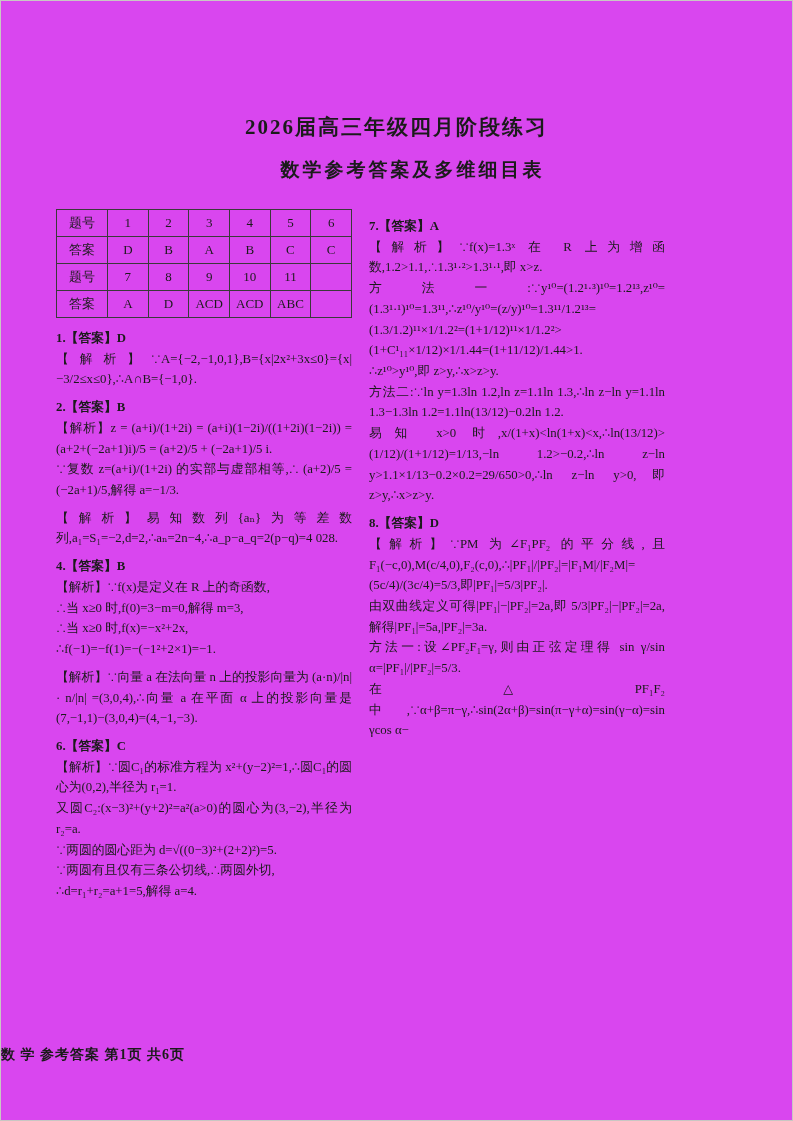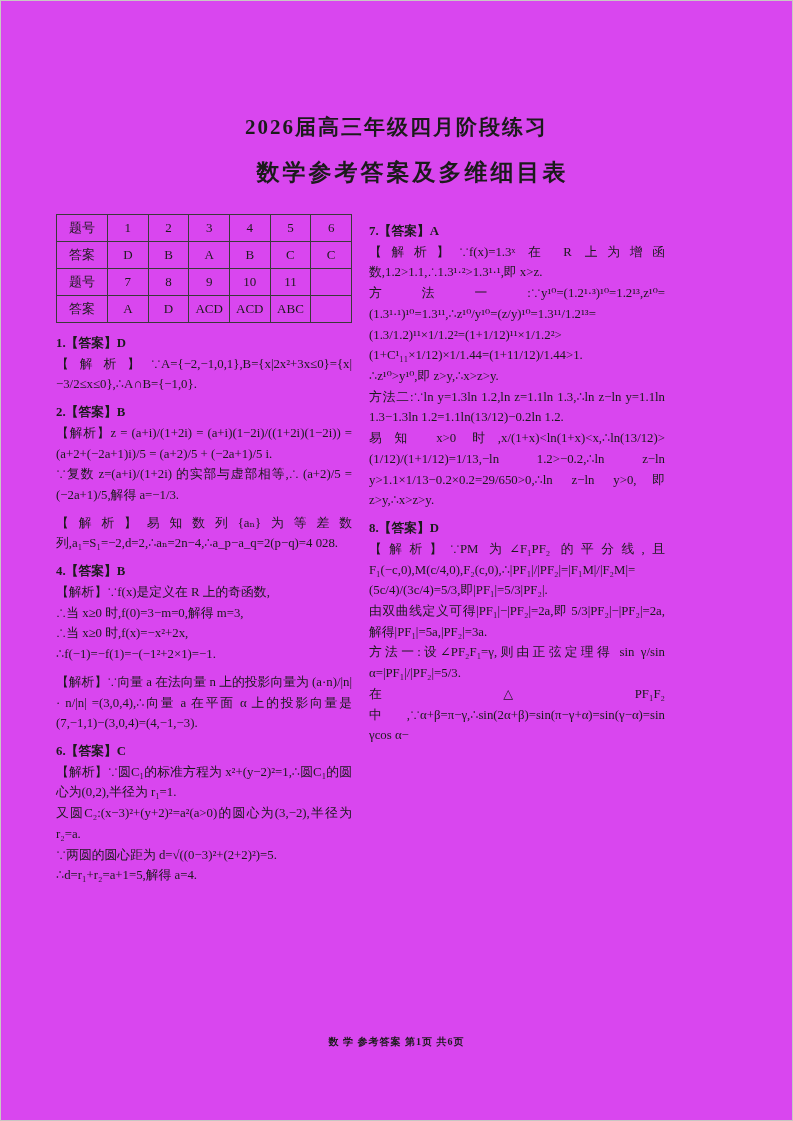--- a/index.html
+++ b/index.html
@@ -19,21 +19,21 @@
     color: #1b1b1b;
     overflow: hidden;
   }
   .titles { text-align: center; padding-top: 112px; }
   .title-line1 {
     font-size: 21px;
     font-weight: 700;
     letter-spacing: 2px;
   }
   .title-line2 {
-    font-size: 23px;
+    font-size: 19px;
     font-weight: 700;
     letter-spacing: 3px;
     margin-top: 16px;
     padding-left: 32px;
   }
   .content {
     display: flex;
     gap: 17px;
     padding: 0 55px;
     margin-top: 26px;
@@ -59,24 +59,24 @@
     overflow: hidden;
   }
   table.answers td.hd { width: 46px; }
   .item { margin-top: 7px; }
   .ans-line { font-weight: 700; }
   .para { margin: 0; }
   .footer {
     position: absolute;
     left: 0;
     right: 0;
-    bottom: 71px;
-    text-align: center;
+    bottom: 56px;
+    text-align: left;
     font-weight: 700;
-    font-size: 10px;
+    font-size: 14px;
     letter-spacing: 1px;
   }
 </style>
 </head>
 <body>
 
 <div class="page">
 
   <div class="titles">
     <div class="title-line1">2026届高三年级四月阶段练习</div>
@@ -145,20 +145,21 @@
           <div class="para">∴f(−1)=−f(1)=−(−1²+2×1)=−1.</div>
         </div>
         <div class="item">
           <div class="para">【解析】∵向量 a 在法向量 n 上的投影向量为 (a·n)/|n| · n/|n| =(3,0,4),∴向量 a 在平面 α 上的投影向量是(7,−1,1)−(3,0,4)=(4,−1,−3).</div>
         </div>
         <div class="item">
           <div class="ans-line">6.【答案】C</div>
           <div class="para">【解析】∵圆C₁的标准方程为 x²+(y−2)²=1,∴圆C₁的圆心为(0,2),半径为 r₁=1.</div>
           <div class="para">又圆C₂:(x−3)²+(y+2)²=a²(a&gt;0)的圆心为(3,−2),半径为 r₂=a.</div>
           <div class="para">∵两圆的圆心距为 d=√((0−3)²+(2+2)²)=5.</div>
+          <div class="para">∵两圆有且仅有三条公切线,∴两圆外切,</div>
           <div class="para">∴d=r₁+r₂=a+1=5,解得 a=4.</div>
         </div>
       </div>
     <div class="col">
         <div class="item">
           <div class="ans-line">7.【答案】A</div>
           <div class="para">【解析】∵f(x)=1.3ˣ 在 R 上为增函数,1.2&gt;1.1,∴1.3¹·²&gt;1.3¹·¹,即 x&gt;z.</div>
           <div class="para">方法一:∵y¹⁰=(1.2¹·³)¹⁰=1.2¹³,z¹⁰=(1.3¹·¹)¹⁰=1.3¹¹,∴z¹⁰/y¹⁰=(z/y)¹⁰=1.3¹¹/1.2¹³=(1.3/1.2)¹¹×1/1.2²=(1+1/12)¹¹×1/1.2²&gt;(1+C¹₁₁×1/12)×1/1.44=(1+11/12)/1.44&gt;1.</div>
           <div class="para">∴z¹⁰&gt;y¹⁰,即 z&gt;y,∴x&gt;z&gt;y.</div>
           <div class="para">方法二:∵ln y=1.3ln 1.2,ln z=1.1ln 1.3,∴ln z−ln y=1.1ln 1.3−1.3ln 1.2=1.1ln(13/12)−0.2ln 1.2.</div>

